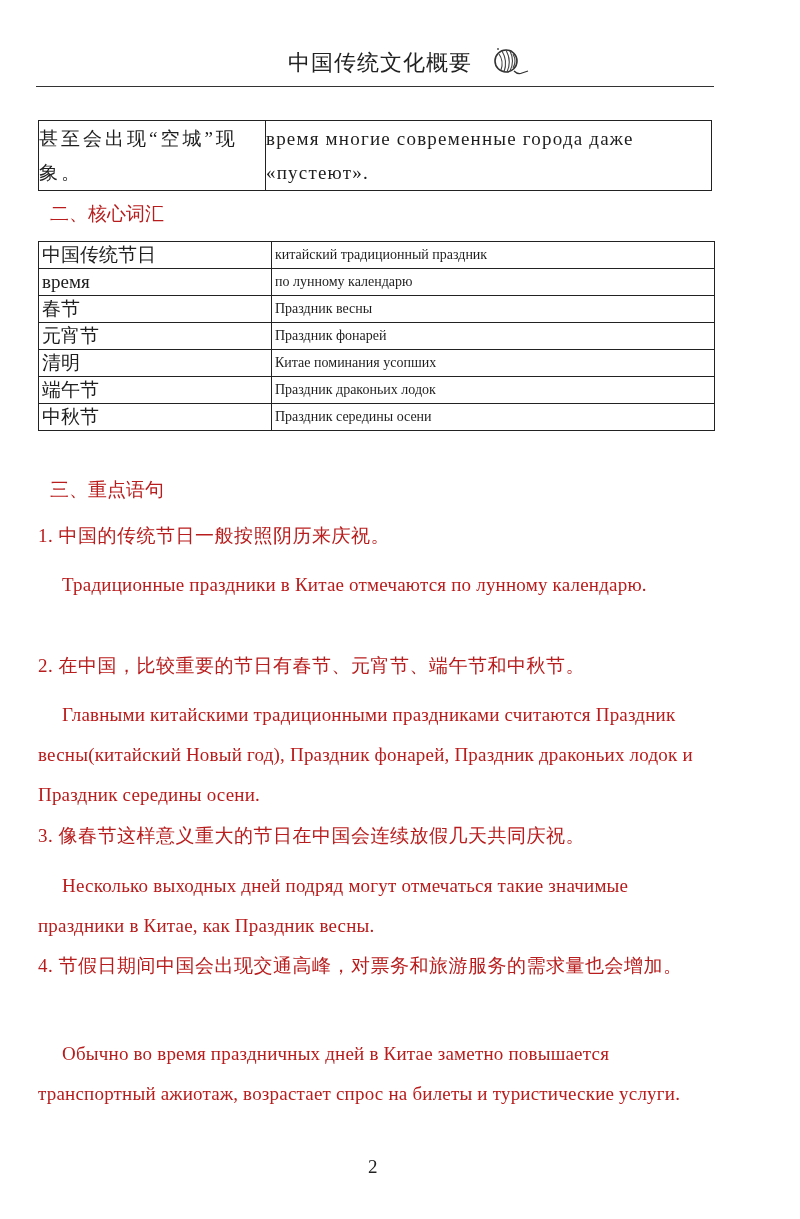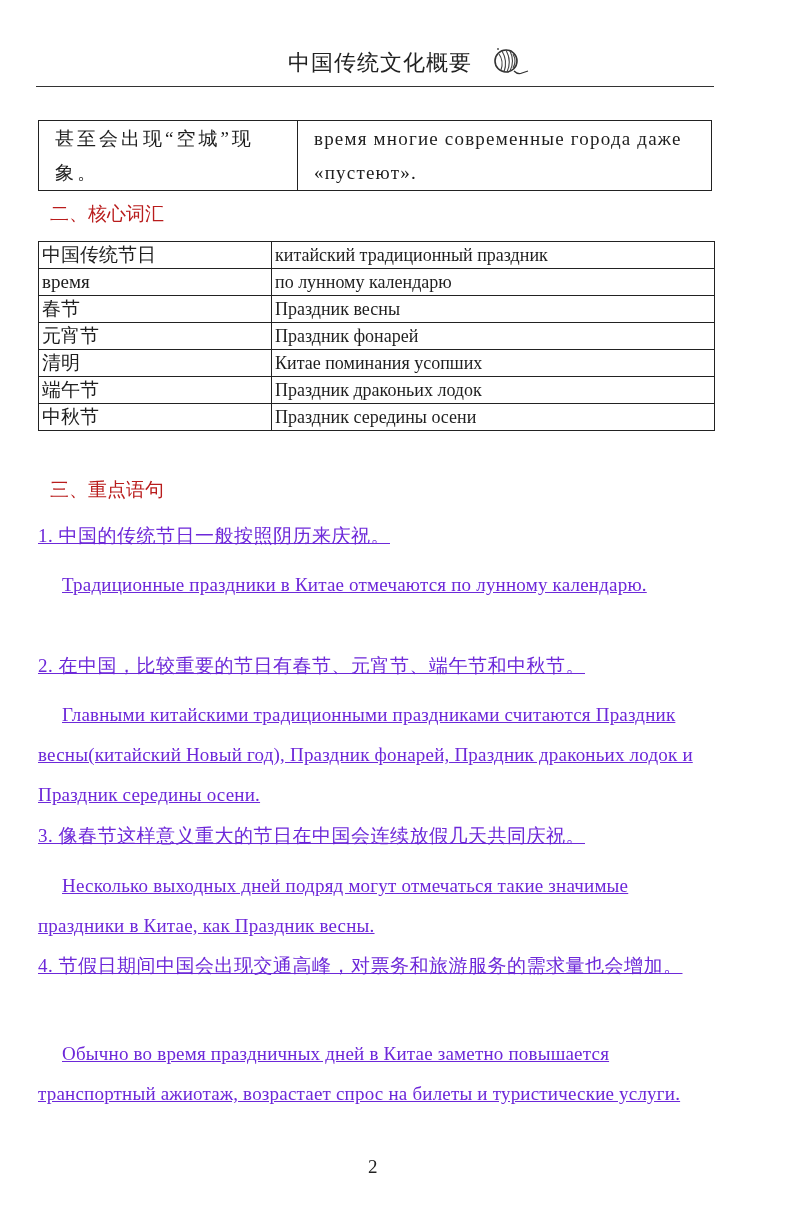--- a/index.html
+++ b/index.html
@@ -45,21 +45,21 @@
       height: 34px;
     }
 
     table.grid {
       position: absolute;
       border-collapse: collapse;
       font-size: 18px;
     }
     table.grid td {
       border: 1.3px solid #222;
-      padding: 0 16px;
+      padding: 0 0;
       vertical-align: top;
     }
 
     
     #cont-table {
       left: 38px;
       top: 120px;
       width: 674px;
     }
     #cont-table td {
@@ -87,35 +87,34 @@
     
     #vocab-table {
       left: 38px;
       top: 241px;
       width: 677px;
     }
     #vocab-table td {
       height: 26px;
       line-height: 26px;
       padding: 0 3px;
-      font-size: 18px;
+      font-size: 14px;
     }
     #vocab-table td.zh {
       width: 226px;
       font-size: 19px;
     }
 
     .para {
       position: absolute;
       left: 38px;
       width: 680px;
       font-size: 19px;
       line-height: 40px;
-      color: #6d28d9;
-      text-decoration: underline;
+      color: #b91c1c;
     }
     .para.ru {
       text-indent: 24px;
       letter-spacing: 0.2px;
     }
     .para.zh {
       letter-spacing: 0.5px;
     }
 
     .page-number {

